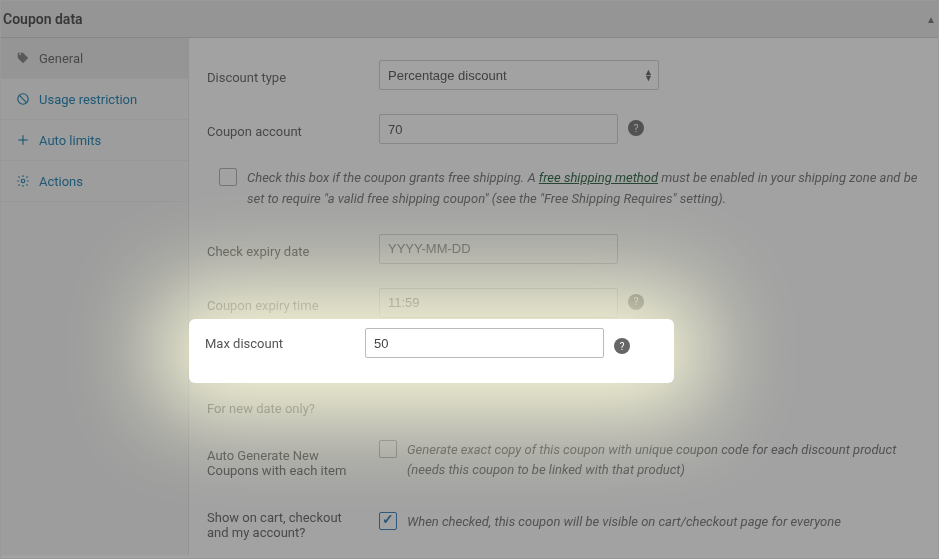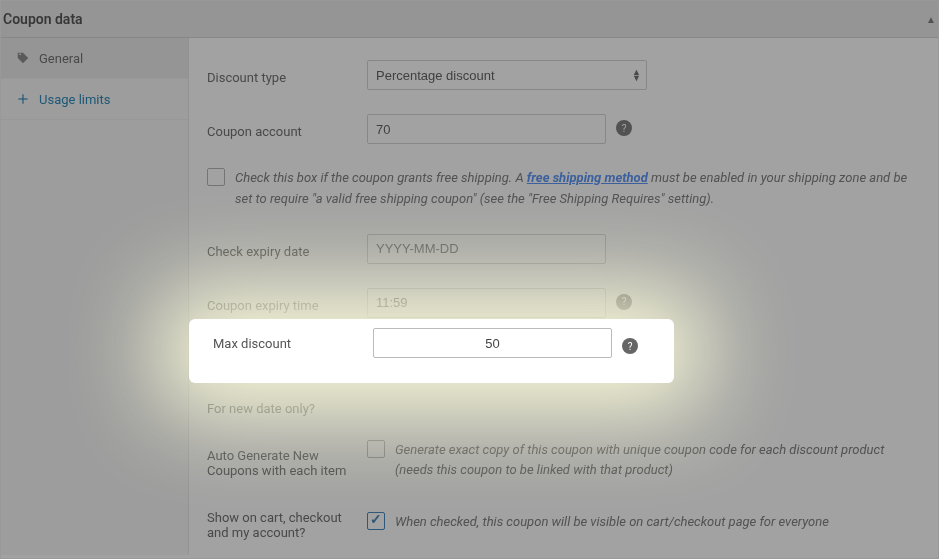--- a/index.html
+++ b/index.html
@@ -80,20 +80,21 @@
       width: 150px;
       flex-shrink: 0;
       color: #555;
       padding-top: 5px;
     }
     .field-control {
       flex: 1;
       display: flex;
       align-items: flex-start;
       gap: 10px;
+      margin-left: 12px;
     }
     .text-input, .select-input {
       width: 239px;
       height: 30px;
       border: 1px solid #ccc;
       background: #fff;
       padding: 4px 8px;
       font-size: 13px;
       color: #444;
       border-radius: 2px;
@@ -138,21 +139,21 @@
       left: 2px;
       color: #2271b1;
       font-size: 14px;
       font-weight: bold;
     }
     .help-text {
       font-style: italic;
       color: #666;
       line-height: 1.6;
     }
-    .help-text a { color: #3b82f6; text-decoration: underline; font-weight: bold; }
+    .help-text a { color: #14532d; text-decoration: underline; }
     .help-tip {
       width: 16px;
       height: 16px;
       border-radius: 50%;
       background: #666;
       color: #fff;
       font-size: 10px;
       display: inline-flex;
       align-items: center;
       justify-content: center;
@@ -180,30 +181,30 @@
       height: 64px;
       background: #fff;
       box-shadow: 0 0 90px 30px rgba(255,255,220,0.95), 0 0 0 1000px rgba(60,60,60,0.28);
       border-radius: 6px;
       pointer-events: none;
       z-index: 5;
     }
     .highlighted-clone {
       position: absolute;
       top: 327px;
-      left: 204px;
+      left: 196px;
       width: 470px;
       padding-left: 8px;
       z-index: 20;
       display: flex;
       align-items: center;
       gap: 10px;
     }
     .highlighted-clone .field-label { padding-top: 0; }
-    .highlighted-clone .text-input { border-color: #bbb; text-align: center; }
+    .highlighted-clone .text-input { border-color: #bbb; }
   </style>
 </head>
 <body>
 
 <div class="panel">
   <div class="panel-header">
     <span>Coupon data</span>
     <span class="collapse-icon">▲</span>
   </div>
   <div class="panel-body">
@@ -212,25 +213,43 @@
         <span class="icon">
           <svg width="14" height="14" viewBox="0 0 24 24" fill="currentColor">
               <path d="M21 12l-9 9-9-9V3h9l9 9zM7 7a1.5 1.5 0 1 0 0-3 1.5 1.5 0 0 0 0 3z" transform="rotate(0)"></path>
             </svg>
         </span>
         <span>General</span>
       </div>
       <div class="sidebar-item link">
         <span class="icon">
           <svg width="14" height="14" viewBox="0 0 24 24" fill="none" stroke="currentColor" stroke-width="2">
+              <circle cx="12" cy="12" r="9"></circle>
+              <line x1="5" y1="5" x2="19" y2="19"></line>
+            </svg>
+        </span>
+        <span>Usage restriction</span>
+      </div>
+      <div class="sidebar-item link">
+        <span class="icon">
+          <svg width="14" height="14" viewBox="0 0 24 24" fill="none" stroke="currentColor" stroke-width="2">
               <line x1="12" y1="4" x2="12" y2="20"></line>
               <line x1="4" y1="12" x2="20" y2="12"></line>
             </svg>
         </span>
-        <span>Usage limits</span>
+        <span>Auto limits</span>
+      </div>
+      <div class="sidebar-item link">
+        <span class="icon">
+          <svg width="14" height="14" viewBox="0 0 24 24" fill="none" stroke="currentColor" stroke-width="2">
+              <circle cx="12" cy="12" r="3"></circle>
+              <path d="M12 2v3M12 19v3M4.2 4.2l2.1 2.1M17.7 17.7l2.1 2.1M2 12h3M19 12h3M4.2 19.8l2.1-2.1M17.7 6.3l2.1-2.1"></path>
+            </svg>
+        </span>
+        <span>Actions</span>
       </div>
     </div>
 
     <div class="main">
 
       <div class="field-row">
         <div class="field-label">Discount type</div>
         <div class="field-control">
           <div class="select-wrap">
             <select class="select-input">

